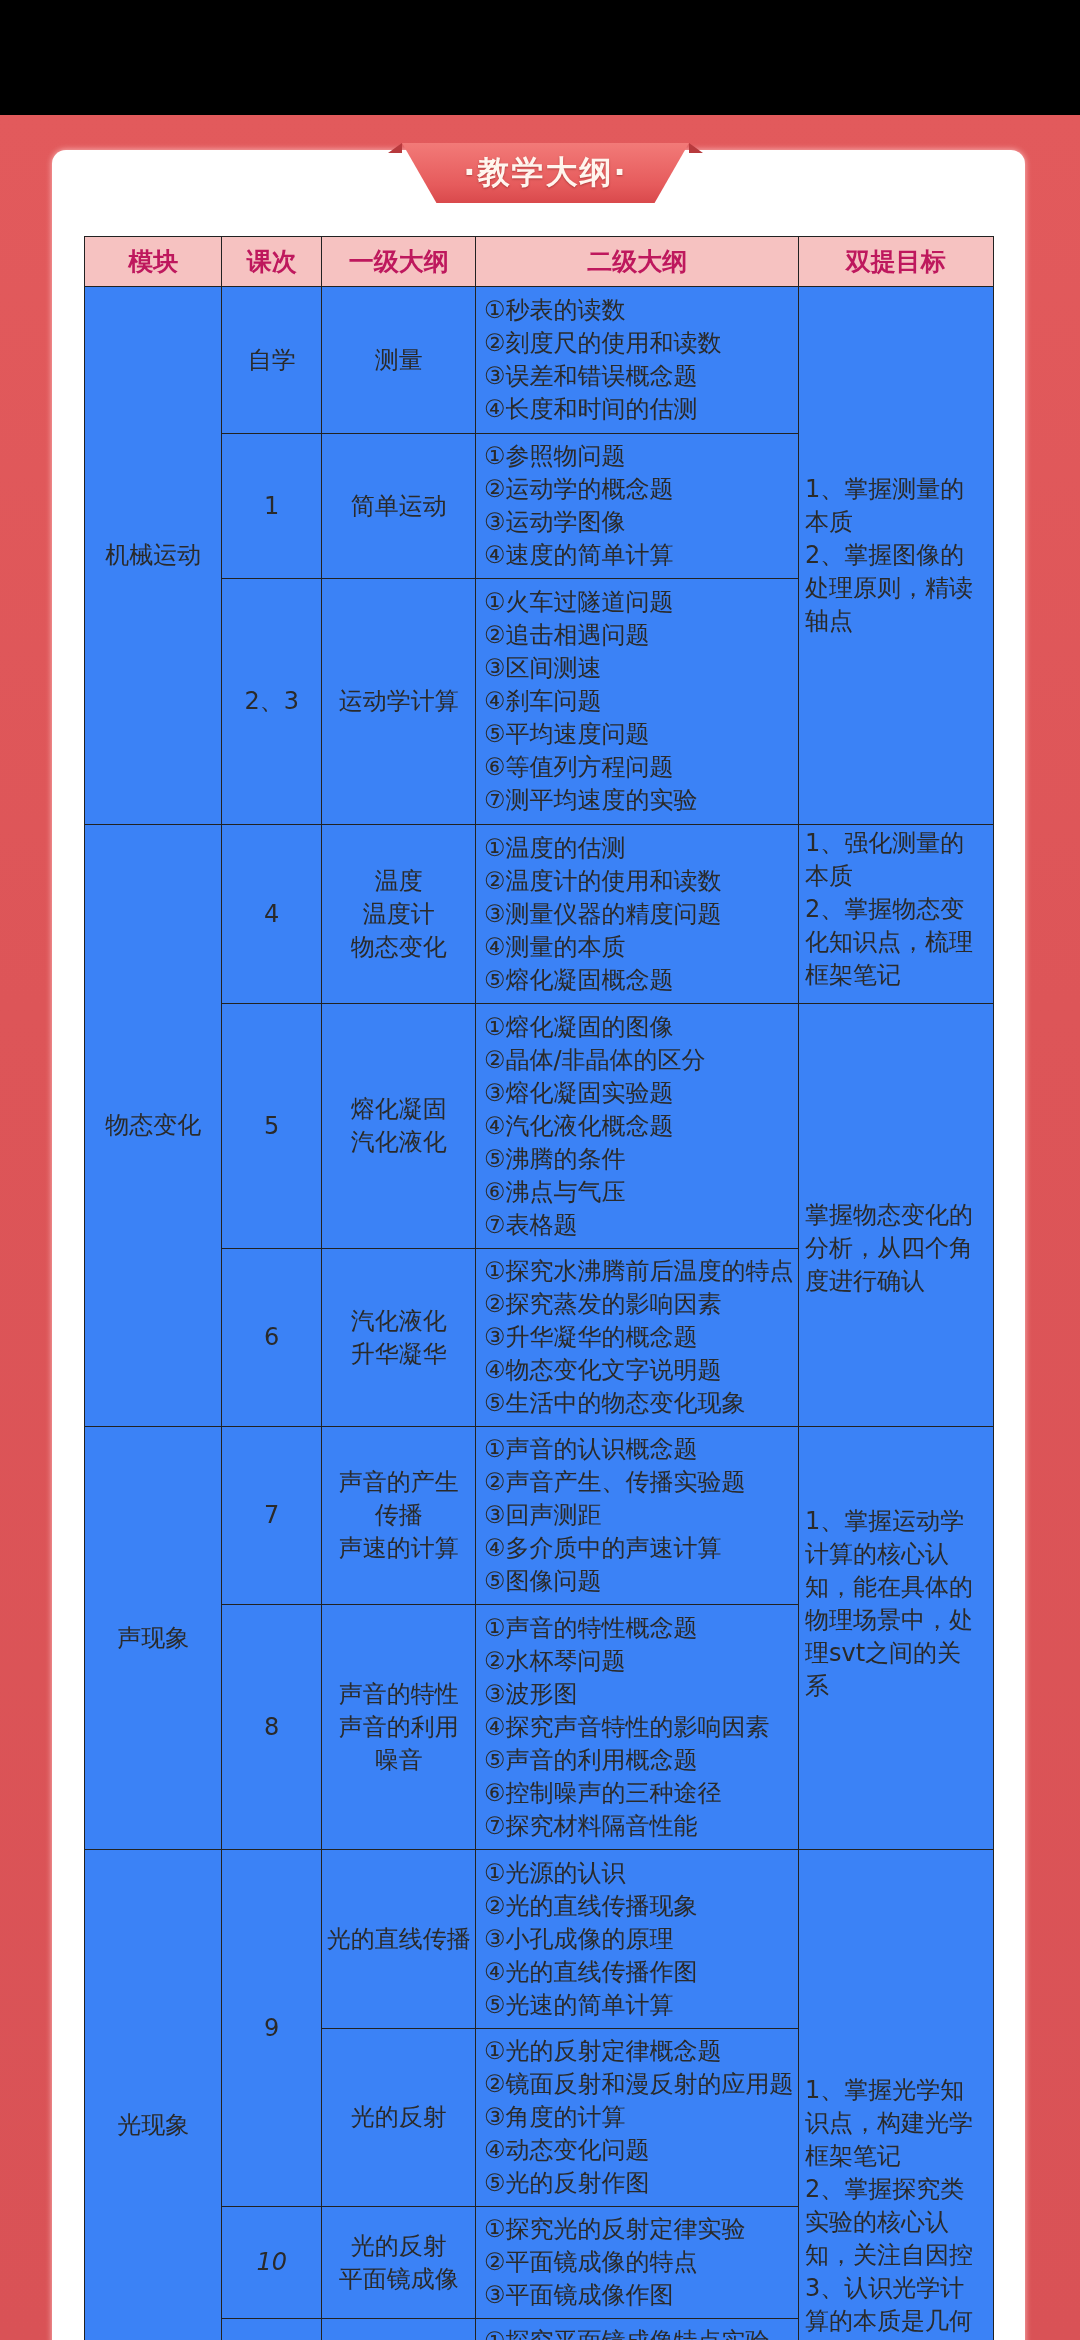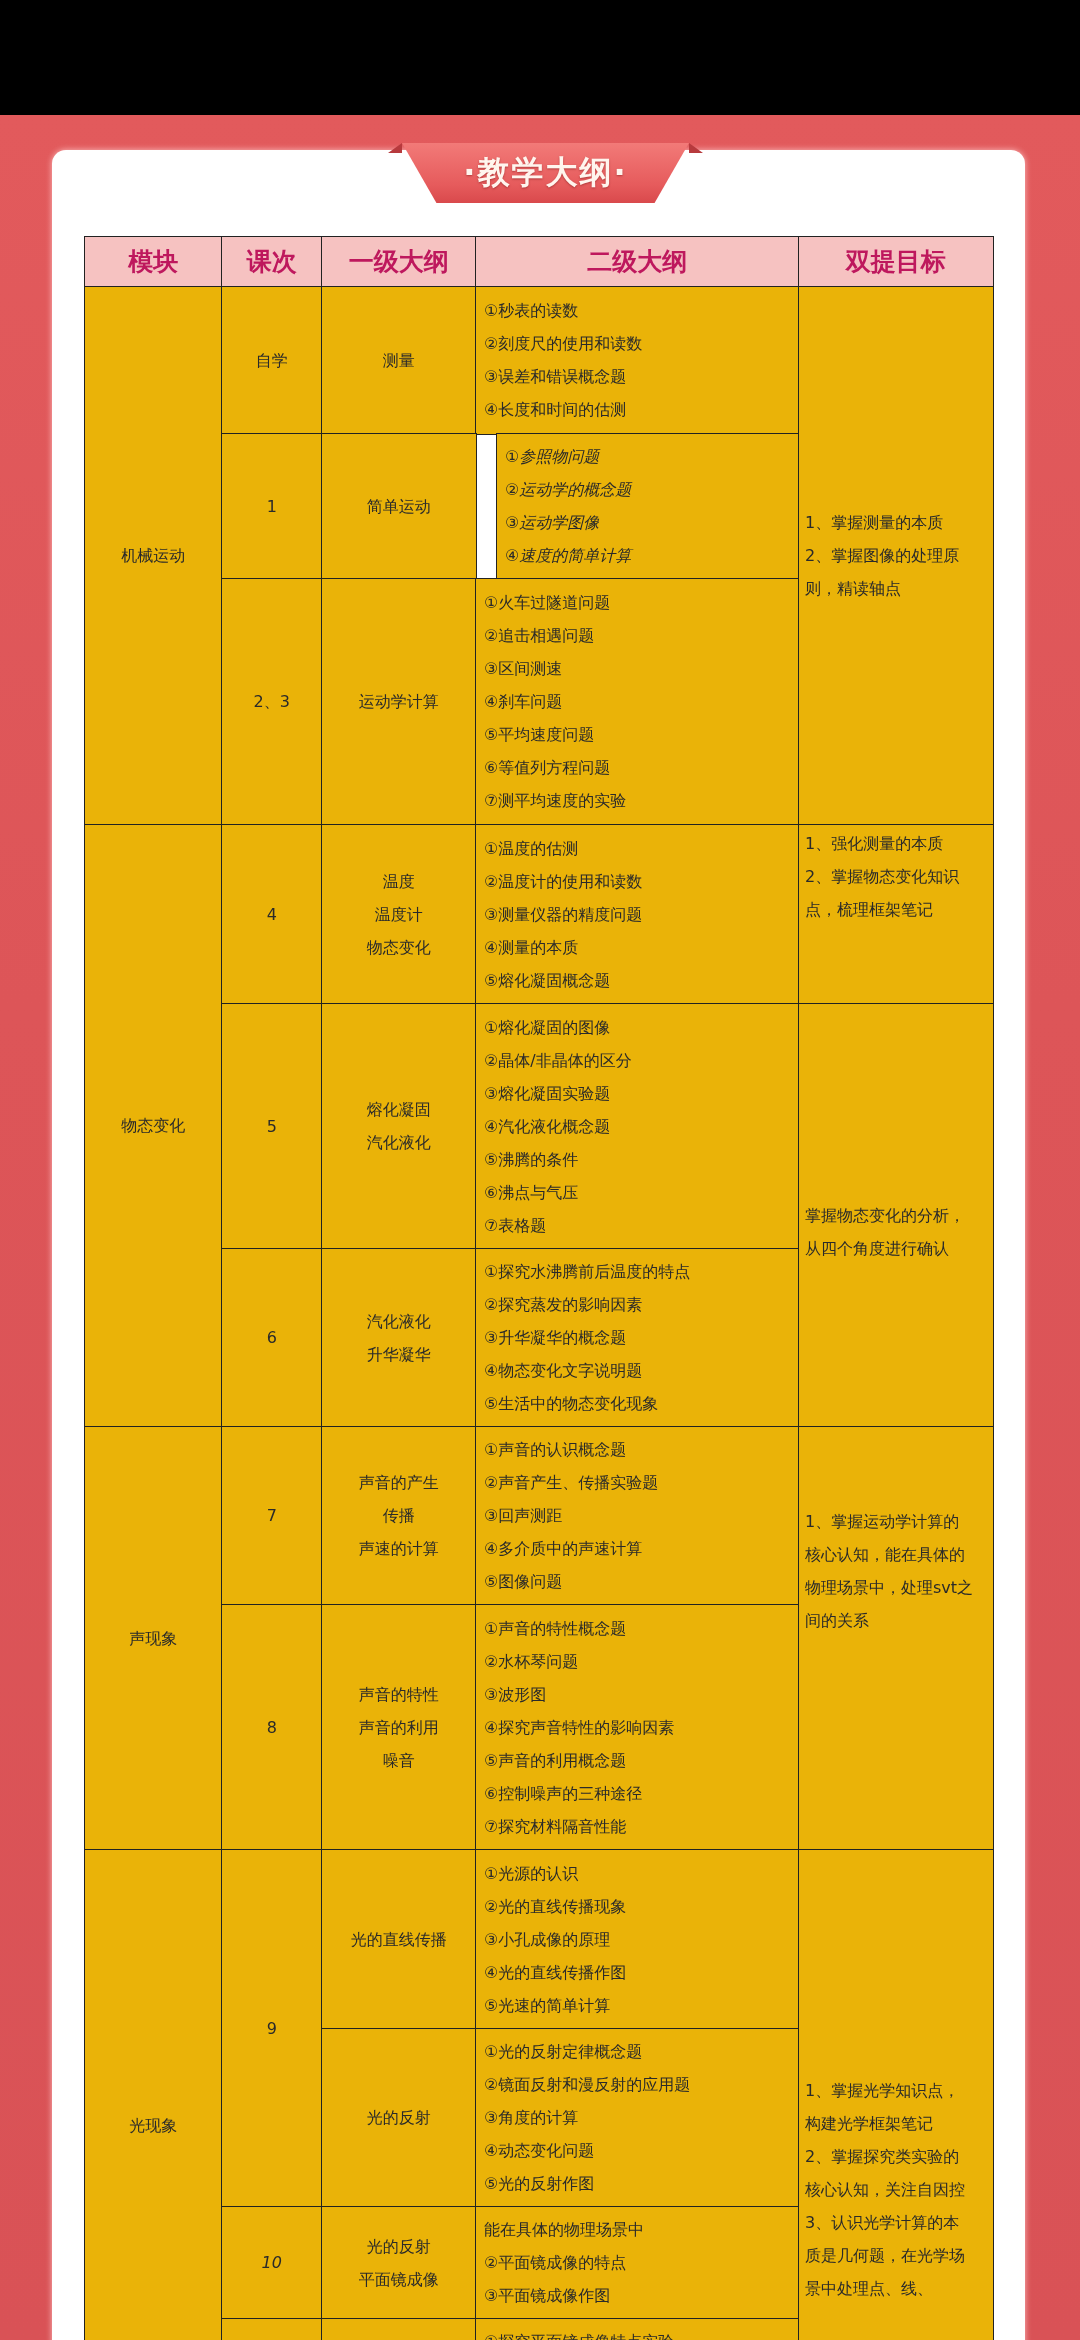--- a/index.html
+++ b/index.html
@@ -15,23 +15,23 @@
                     border-right:14px solid #b73a3d; border-top:10px solid transparent; }
   .ribbon .flap-r { position:absolute; right:0; top:0; width:0; height:0;
                     border-left:14px solid #b73a3d; border-top:10px solid transparent; }
   .ribbon .body { position:absolute; left:14px; top:0; width:287px; height:60px;
                   background:linear-gradient(180deg,#f27a78 0%,#e65b5c 70%,#d9494c 100%);
                   clip-path:polygon(0 0,100% 0,88% 100%,12% 100%);
                   box-shadow:0 6px 10px rgba(0,0,0,0.2); }
   .ribbon .title { position:absolute; left:0; top:0; width:315px; height:62px; line-height:58px;
                    text-align:center; color:#fff5ee; font-size:32px; font-weight:bold; letter-spacing:2px;
                    text-shadow:0 1px 2px rgba(120,20,20,0.5); }
-  .cell { position:absolute; box-sizing:border-box; border:1.5px solid #222; background:#eab308;
+  .cell { position:absolute; box-sizing:border-box; border:1.5px solid #222; background:#3b82f6;
           display:flex; align-items:center; justify-content:center; text-align:center;
-          font-size:16px; line-height:33px; color:#2a2a2a; }
+          font-size:24px; line-height:33px; color:#2a2a2a; }
   .hdr { background:#f6c2c1; font-weight:bold; font-size:25px; color:#be185d; }
   .cell.left { justify-content:flex-start; text-align:left; padding-left:8px; }
   .cell.goal { justify-content:flex-start; text-align:left; padding-left:6px; padding-right:18px; }
   .lines { display:flex; flex-direction:column; }
   .lines span { display:block; white-space:nowrap; }
   .goal .lines span { white-space:normal; }
 </style>
 </head>
 <body>
 
@@ -108,21 +108,21 @@
         <span>②刻度尺的使用和读数</span>
         <span>③误差和错误概念题</span>
         <span>④长度和时间的估测</span>
       </div>
     </div>
     <div class="cell " style="left: 321px; top: 433px; width: 155.5px; height: 146.5px;">
       <div class="lines">
         <span>简单运动</span>
       </div>
     </div>
-    <div class="cell left" style="left: 496px; top: 433px; width: 324.5px; height: 146.5px; font-style: italic;">
+    <div class="cell left" style="left: 475px; top: 433px; width: 324.5px; height: 146.5px;">
       <div class="lines">
         <span>①参照物问题</span>
         <span>②运动学的概念题</span>
         <span>③运动学图像</span>
         <span>④速度的简单计算</span>
       </div>
     </div>
     <div class="cell " style="left: 321px; top: 578px; width: 155.5px; height: 247.5px;">
       <div class="lines">
         <span>运动学计算</span>
@@ -250,21 +250,21 @@
       </div>
     </div>
     <div class="cell " style="left: 321px; top: 2206px; width: 155.5px; height: 113.5px;">
       <div class="lines">
         <span>光的反射</span>
         <span>平面镜成像</span>
       </div>
     </div>
     <div class="cell left" style="left: 475px; top: 2206px; width: 324.5px; height: 113.5px;">
       <div class="lines">
-        <span>能在具体的物理场景中</span>
+        <span>①探究光的反射定律实验</span>
         <span>②平面镜成像的特点</span>
         <span>③平面镜成像作图</span>
       </div>
     </div>
     <div class="cell " style="left: 321px; top: 2318px; width: 155.5px; height: 83.5px;">
       <div class="lines"></div>
     </div>
     <div class="cell left" style="left: 475px; top: 2318px; width: 324.5px; height: 83.5px; align-items: flex-start; padding-top: 6px;">
       <div class="lines">
         <span>①探究平面镜成像特点实验</span>

